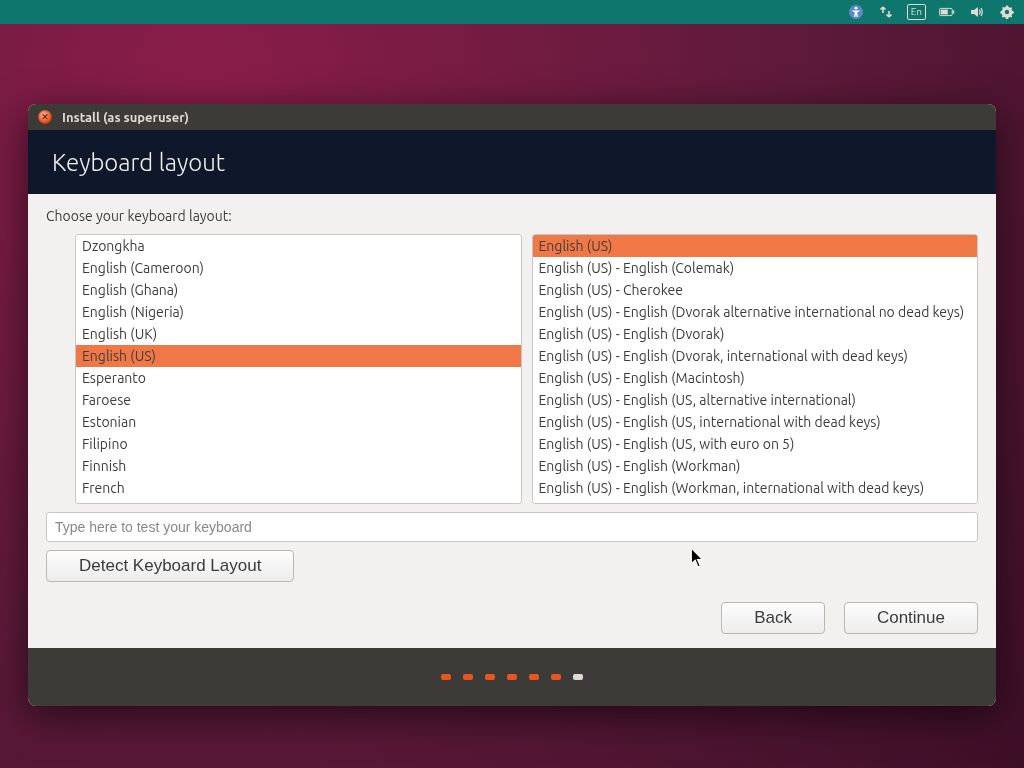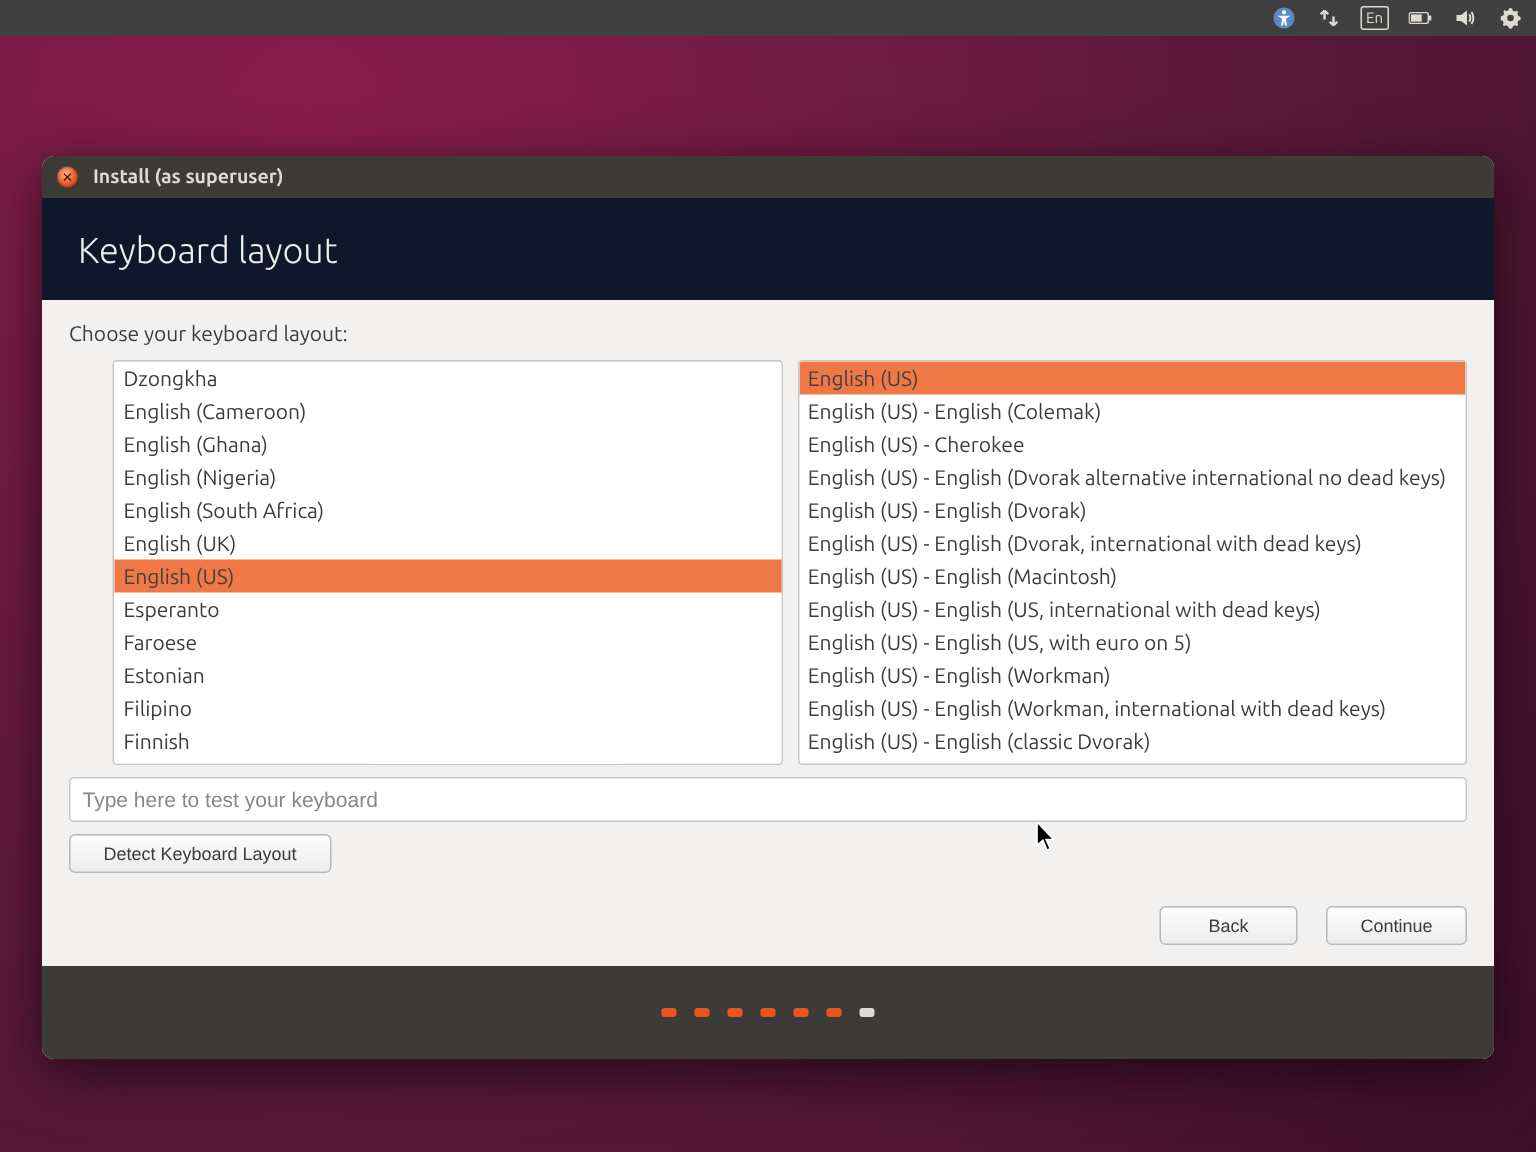--- a/index.html
+++ b/index.html
@@ -3,21 +3,21 @@
 <meta charset="utf-8">
 <style>
   * { box-sizing: border-box; margin: 0; padding: 0; }
   html, body { width: 1024px; height: 768px; overflow: hidden; font-family: "Ubuntu", "DejaVu Sans", sans-serif; }
   body {
     background: radial-gradient(circle at 20% 10%, #8a1d4a 0%, #5e1a3a 55%, #3d0f27 100%);
   }
   
   .top-panel {
     position: absolute; top: 0; left: 0; right: 0; height: 24px;
-    background: #404040; display: flex; justify-content: flex-end;
+    background: #0f766e; display: flex; justify-content: flex-end;
     align-items: center; gap: 12px; padding: 0 8px; color: #dfdbd2;
     font-size: 12px;
   }
   .top-panel .ind { display: inline-flex; align-items: center; justify-content: center; width: 18px; height: 18px; }
   .top-panel .ind svg { width: 16px; height: 16px; }
   .lang-badge { border: 1px solid #dfdbd2; border-radius: 2px; padding: 0 3px; font-size: 10px; line-height: 14px; }
 
   
   .window {
     position: absolute; left: 28px; top: 104px; width: 968px; height: 602px;
@@ -63,21 +63,21 @@
   }
   .test-input {
     width: 100%; height: 30px; border: 1px solid #c7c7c7; border-radius: 3px;
     padding: 4px 8px; font-size: 14px; background: #fff; color: #555;
   }
   .test-input::placeholder { color: #888; }
   .detect-row { }
   .btn {
     background: linear-gradient(#fdfdfd, #ececec);
     border: 1px solid #b8b8b8; border-radius: 4px;
-    padding: 5px 22px; font-size: 12px; color: #3c3c3c;
+    padding: 5px 32px; font-size: 17px; color: #3c3c3c;
     cursor: pointer;
   }
   .nav-row {
     display: flex; justify-content: flex-end; gap: 19px;
     padding: 10px 18px 14px 18px;
   }
   .nav-row .btn { min-width: 92px; }
   .footer {
     height: 62px; background: #3c3b37; display: flex;
     align-items: center; justify-content: center; gap: 12px;
@@ -142,38 +142,38 @@
 
   <div class="content">
     <div class="prompt">Choose your keyboard layout:</div>
 
     <div class="lists">
       <div class="listbox" id="left-list">
           <div class="item">Dzongkha</div>
           <div class="item">English (Cameroon)</div>
           <div class="item">English (Ghana)</div>
           <div class="item">English (Nigeria)</div>
-          <div class="item">English (South Africa)</div>
           <div class="item">English (UK)</div>
           <div class="item selected">English (US)</div>
           <div class="item">Esperanto</div>
           <div class="item">Faroese</div>
           <div class="item">Estonian</div>
           <div class="item">Filipino</div>
           <div class="item">Finnish</div>
           <div class="item">French</div>
         </div>
       <div class="listbox" id="right-list">
           <div class="item selected">English (US)</div>
           <div class="item">English (US) - English (Colemak)</div>
           <div class="item">English (US) - Cherokee</div>
           <div class="item">English (US) - English (Dvorak alternative international no dead keys)</div>
           <div class="item">English (US) - English (Dvorak)</div>
           <div class="item">English (US) - English (Dvorak, international with dead keys)</div>
           <div class="item">English (US) - English (Macintosh)</div>
+          <div class="item">English (US) - English (US, alternative international)</div>
           <div class="item">English (US) - English (US, international with dead keys)</div>
           <div class="item">English (US) - English (US, with euro on 5)</div>
           <div class="item">English (US) - English (Workman)</div>
           <div class="item">English (US) - English (Workman, international with dead keys)</div>
           <div class="item">English (US) - English (classic Dvorak)</div>
         </div>
     </div>
 
     <input class="test-input" type="text" placeholder="Type here to test your keyboard" style="">
 

